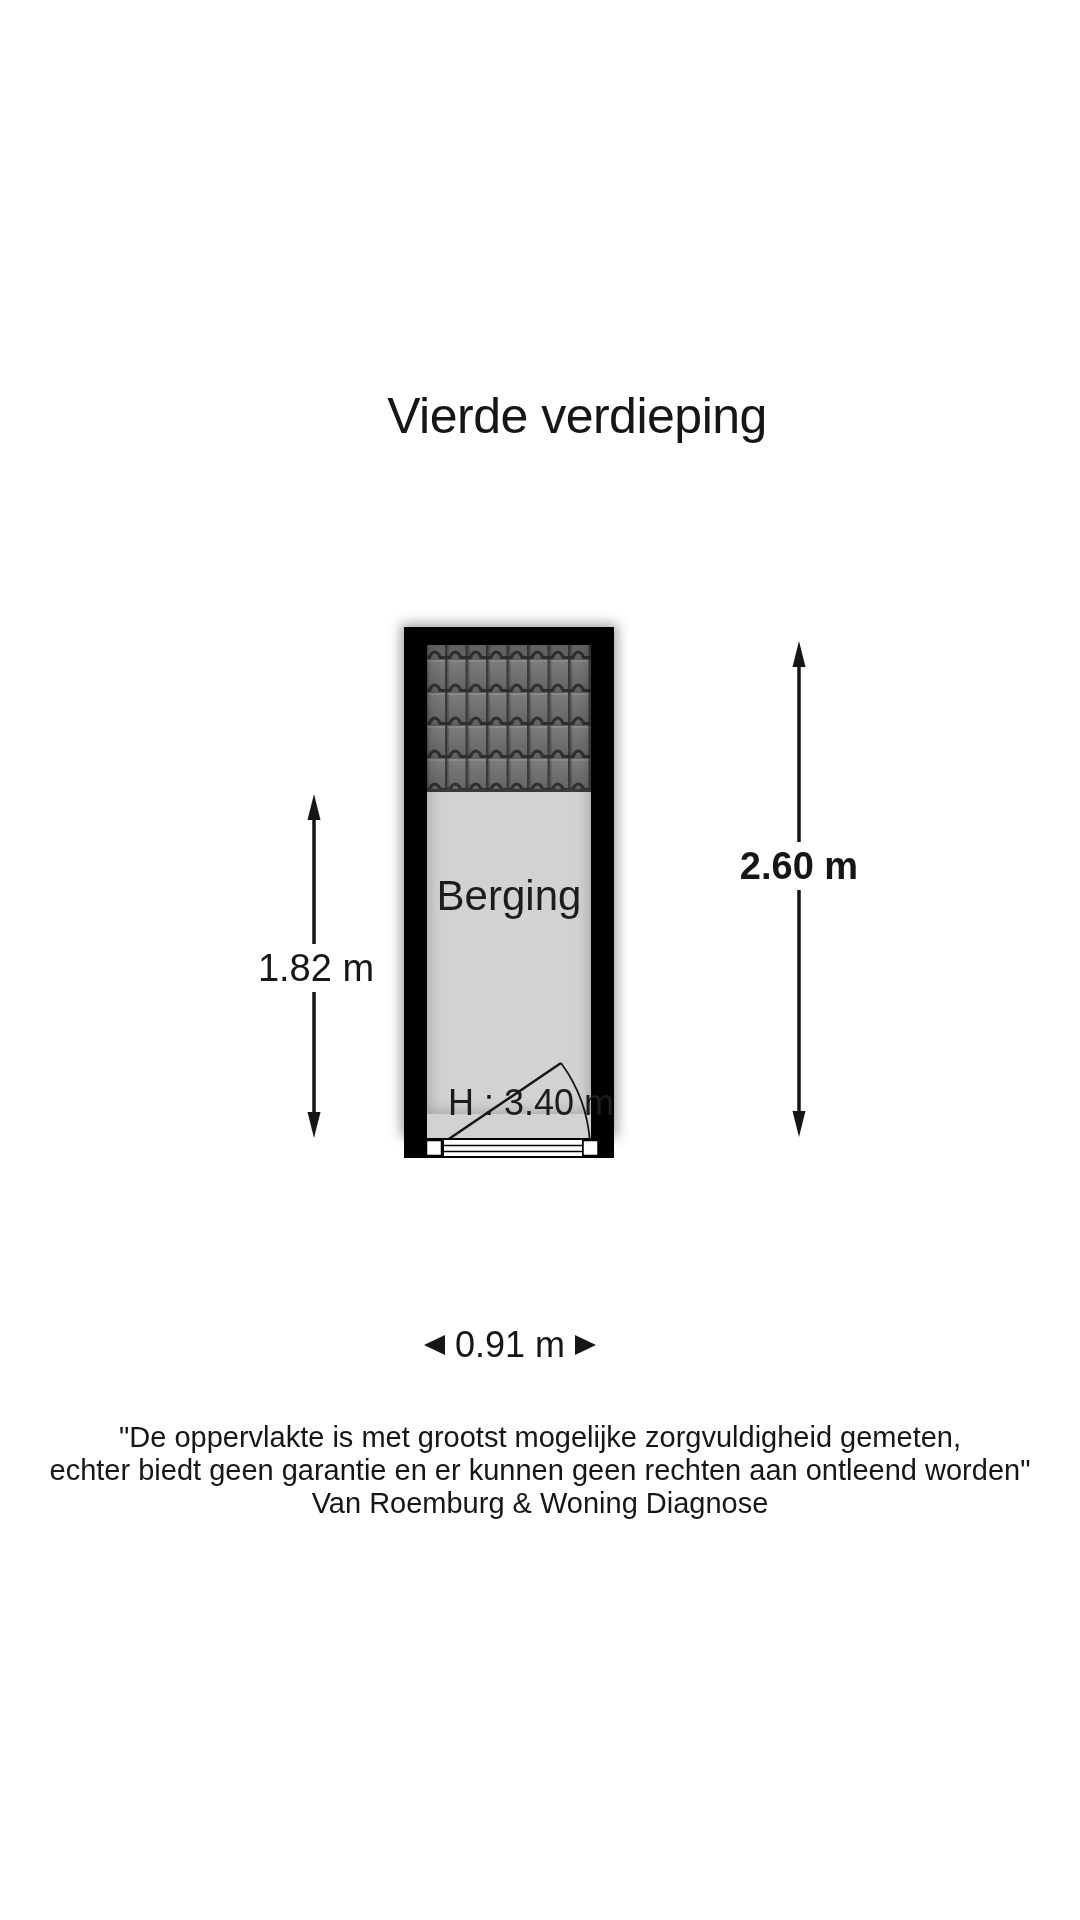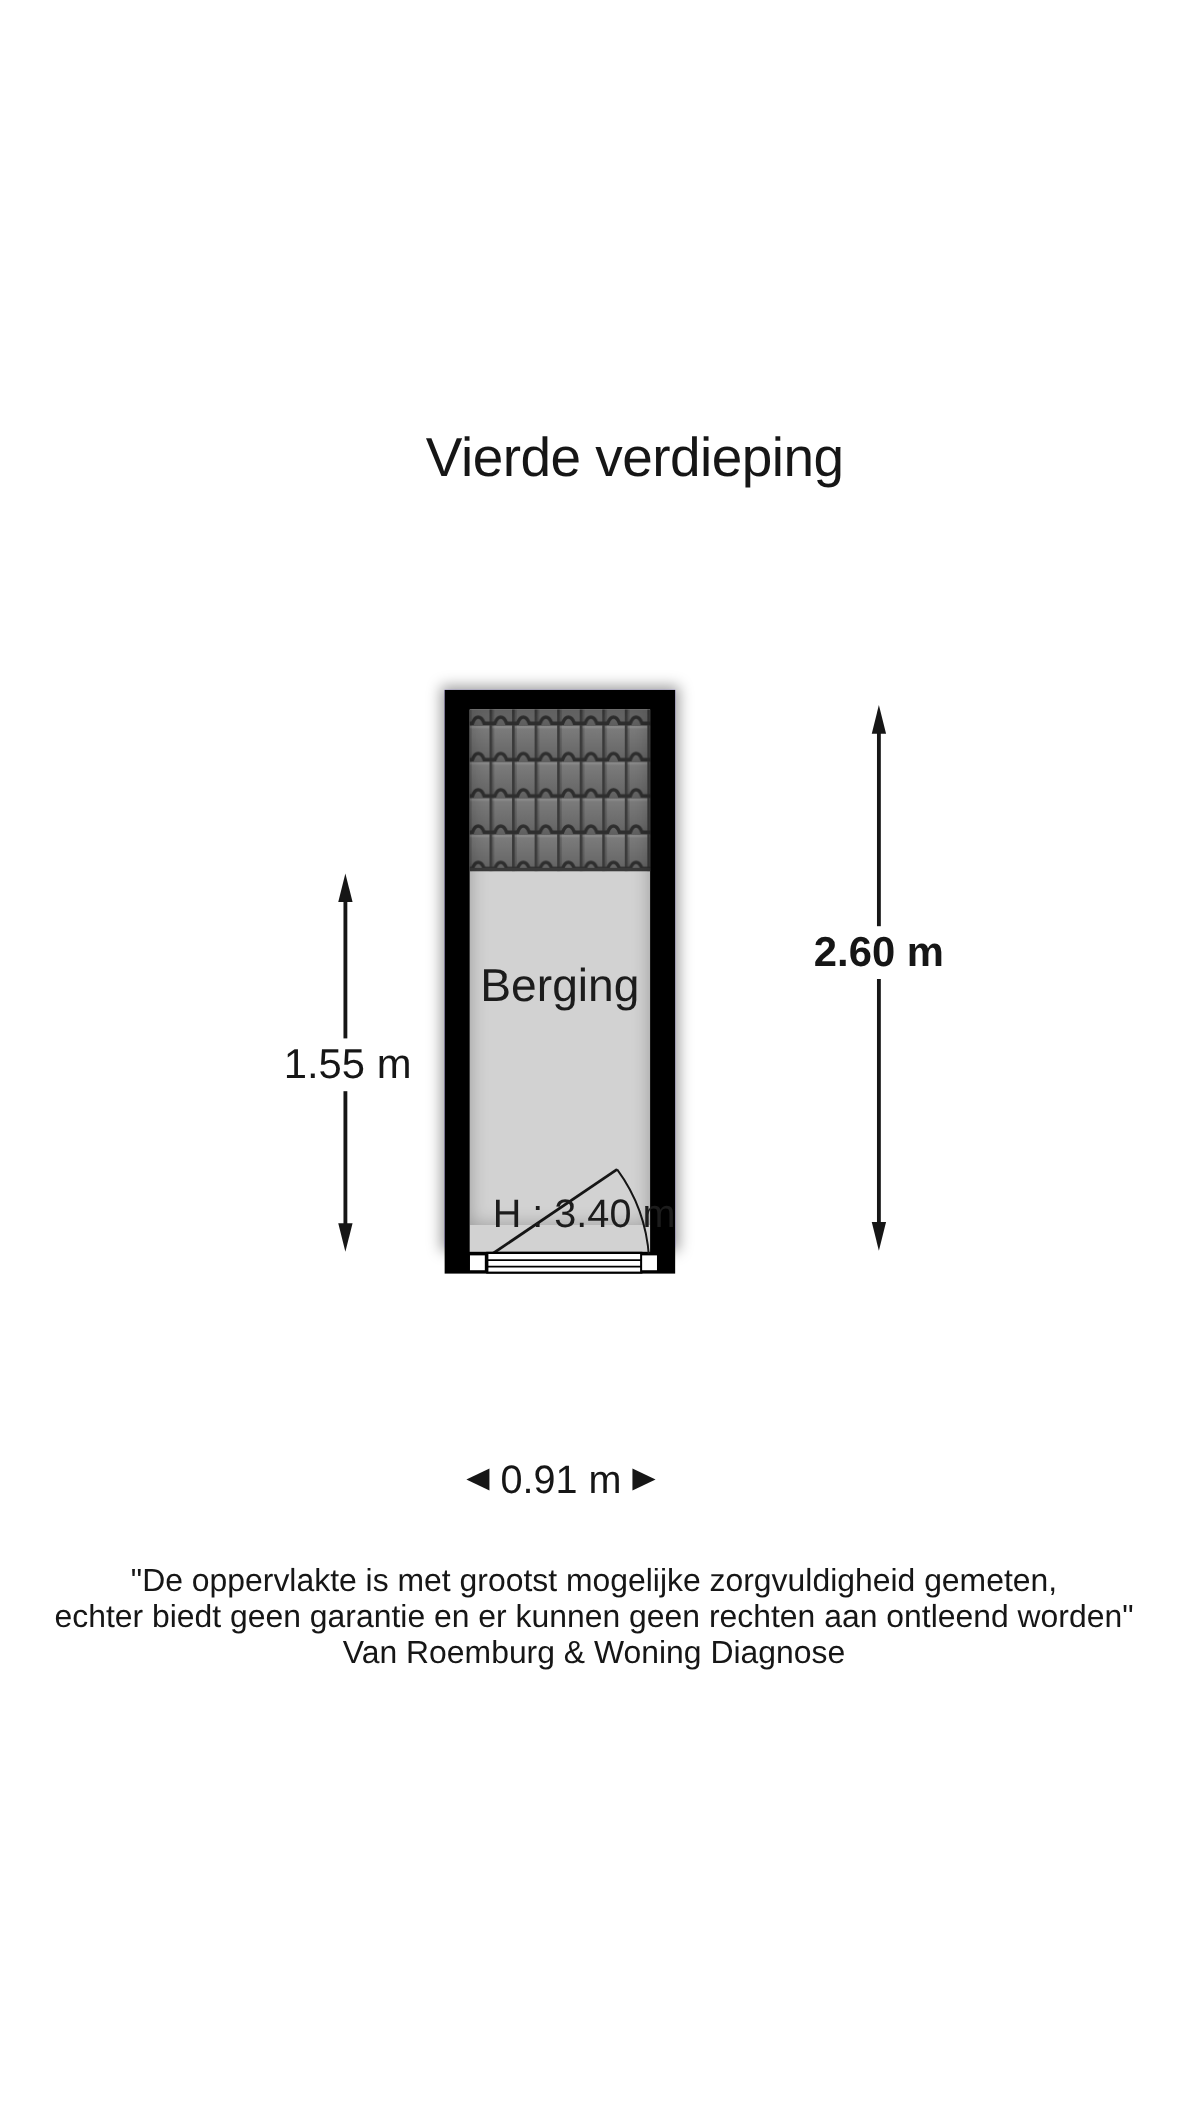--- a/index.html
+++ b/index.html
@@ -7,21 +7,21 @@
     position:relative;width:1080px;height:1920px;background:#ffffff;overflow:hidden;
     font-family:"Liberation Sans",sans-serif;color:#111;
   }
   .page-title{
     position:absolute;top:391px;left:533px;transform:translateX(-50%);
     font-size:50px;line-height:50px;letter-spacing:-0.5px;white-space:nowrap;color:#161616;margin-left:44px;
   }
   
   .plan{
     position:absolute;left:404px;top:627px;width:210px;height:507px;
-    box-shadow:0 0 12px 3px rgba(0,0,0,0.38);background:#c4b5fd;
+    box-shadow:0 0 12px 3px rgba(0,0,0,0.38);background:#a16207;
   }
   .plan svg{position:absolute;left:0;top:0;}
   .interior-vignette{
     position:absolute;left:23px;top:18px;right:23px;bottom:20px;
     box-shadow:inset 0 0 16px rgba(0,0,0,0.28);pointer-events:none;
   }
   .room-label{
     position:absolute;left:0;right:0;top:245px;text-align:center;
     font-size:42px;line-height:48px;color:#1c1c1c;white-space:nowrap;
   }
@@ -94,21 +94,21 @@
 
     <div class="room-label">Berging</div>
     <div class="height-label">H : 3.40 m</div>
   </div>
 
   <svg class="dim-svg" style="left:306px;top:794px;" width="16" height="344" viewBox="0 0 16 344">
     <line x1="8" y1="22" x2="8" y2="322" stroke="#161616" stroke-width="3.5"></line>
     <polygon points="8,0 1.5,26 14.5,26" fill="#161616"></polygon>
     <polygon points="8,344 1.5,318 14.5,318" fill="#161616"></polygon>
   </svg>
-  <div class="dim-label" style="left:316px;top:944px;">1.55 m</div>
+  <div class="dim-label" style="left:316px;top:944px;">1.82 m</div>
 
   <svg class="dim-svg" style="left:791px;top:641px;" width="16" height="496" viewBox="0 0 16 496">
     <line x1="8" y1="22" x2="8" y2="474" stroke="#161616" stroke-width="3.5"></line>
     <polygon points="8,0 1.5,26 14.5,26" fill="#161616"></polygon>
     <polygon points="8,496 1.5,470 14.5,470" fill="#161616"></polygon>
   </svg>
   <div class="dim-label" style="left:799px;top:842px;font-weight:bold;">2.60 m</div>
 
   <div class="dim-bottom">
     <span class="tri tri-left"></span>

